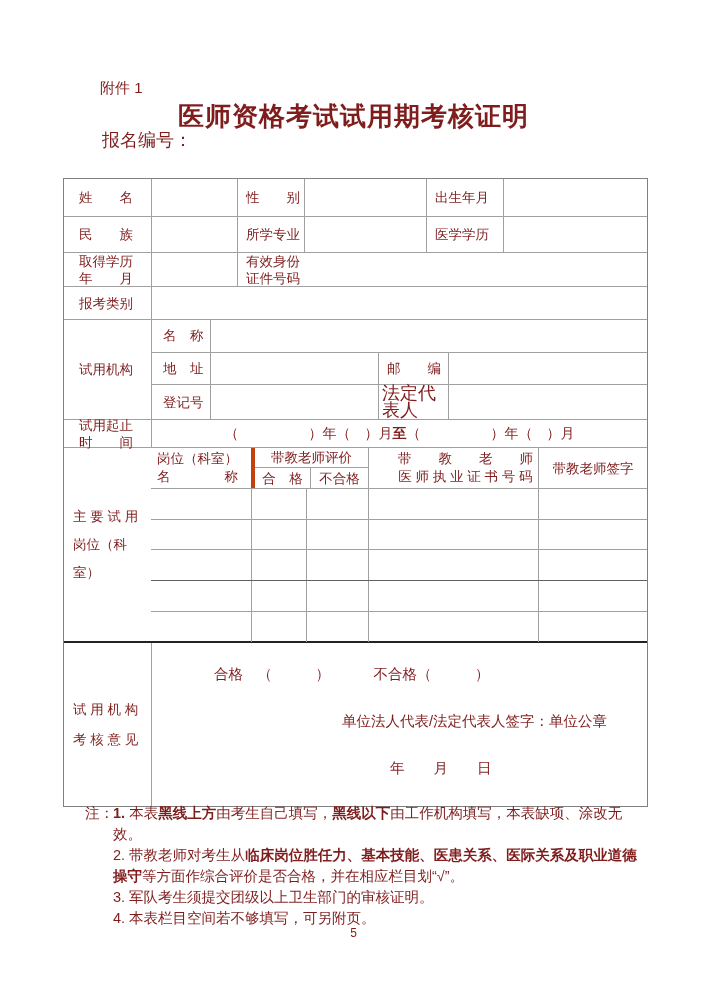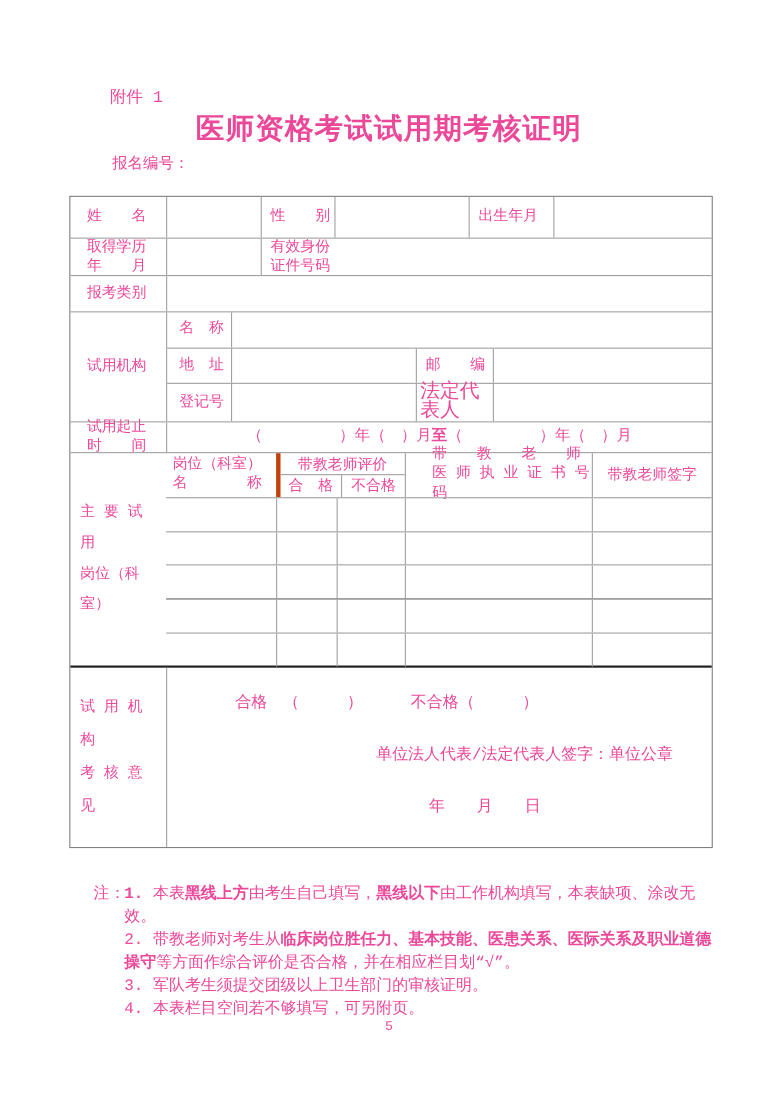--- a/index.html
+++ b/index.html
@@ -1,21 +1,21 @@
 <!DOCTYPE html>
 <html><head>
 <meta charset="utf-8">
 <style>
   html,body{margin:0;padding:0;background:#ffffff;}
   .page{position:relative;width:707px;height:1000px;background:#fff;overflow:hidden;
-        font-family:Liberation Mono, monospace;color:#ec4899;}
+        font-family:Liberation Sans, sans-serif;color:#7f1d1d;}
   .attachment{position:absolute;left:100px;top:79px;font-size:15px;}
   .title{position:absolute;left:0;top:99px;width:100%;text-align:center;margin:0;
          font-size:26px;font-weight:bold;letter-spacing:1px;}
-  .regno{position:absolute;left:102px;top:140px;font-size:14px;}
+  .regno{position:absolute;left:102px;top:128px;font-size:18px;}
 
   .tbl{position:absolute;left:63px;top:178px;width:585px;box-sizing:border-box;
        border:1.5px solid #808080;}
   .tr{display:flex;border-top:1px solid #a0a0a0;box-sizing:border-box;}
   .tr.first{border-top:none;}
   .tr.thick{border-top:2.5px solid #222222;}
   .td{border-left:1px solid #a0a0a0;box-sizing:border-box;display:flex;
       flex-direction:column;justify-content:center;font-size:13.5px;line-height:17px;}
   .td.fc{border-left:none;}
   .td.nl{border-left:none;}
@@ -74,20 +74,28 @@
 
     <div class="tr first h37">
       <div class="td fc w87 lblpad">姓　　名</div>
       <div class="td w86"></div>
       <div class="td w67 lblpad2">性　　别</div>
       <div class="td w122"></div>
       <div class="td w77 lblpad2">出生年月</div>
       <div class="td grow"></div>
     </div>
 
+    <div class="tr h36">
+      <div class="td fc w87 lblpad">民　　族</div>
+      <div class="td w86"></div>
+      <div class="td w67 lblpad2">所学专业</div>
+      <div class="td w122"></div>
+      <div class="td w77 lblpad2">医学学历</div>
+      <div class="td grow"></div>
+    </div>
 
     <div class="tr h34">
       <div class="td fc w87 lblpad">
         <div>取得学历</div>
         <div>年　　月</div>
       </div>
       <div class="td w86"></div>
       <div class="td w67 lblpad2">
         <div>有效身份</div>
         <div>证件号码</div>
@@ -145,21 +153,21 @@
             <div>岗位（科室）</div>
             <div>名　　　　称</div>
           </div>
           <div class="evalcol w117">
             <div class="evaltop">带教老师评价</div>
             <div class="evalbot">
               <div class="td fc w55 ctr">合　格</div>
               <div class="td grow ctr">不合格</div>
             </div>
           </div>
-          <div class="td w170 hdr2" style="padding-left:24px;">
+          <div class="td w170 hdr2" style="padding-left:24px;align-items:center;">
             <div>带　　教　　老　　师</div>
             <div>医 师 执 业 证 书 号 码</div>
           </div>
           <div class="td grow ctr">带教老师签字</div>
         </div>
 
         <div class="sr h31">
           <div class="td fc w100"></div>
           <div class="td w55"></div>
           <div class="td w62"></div>

